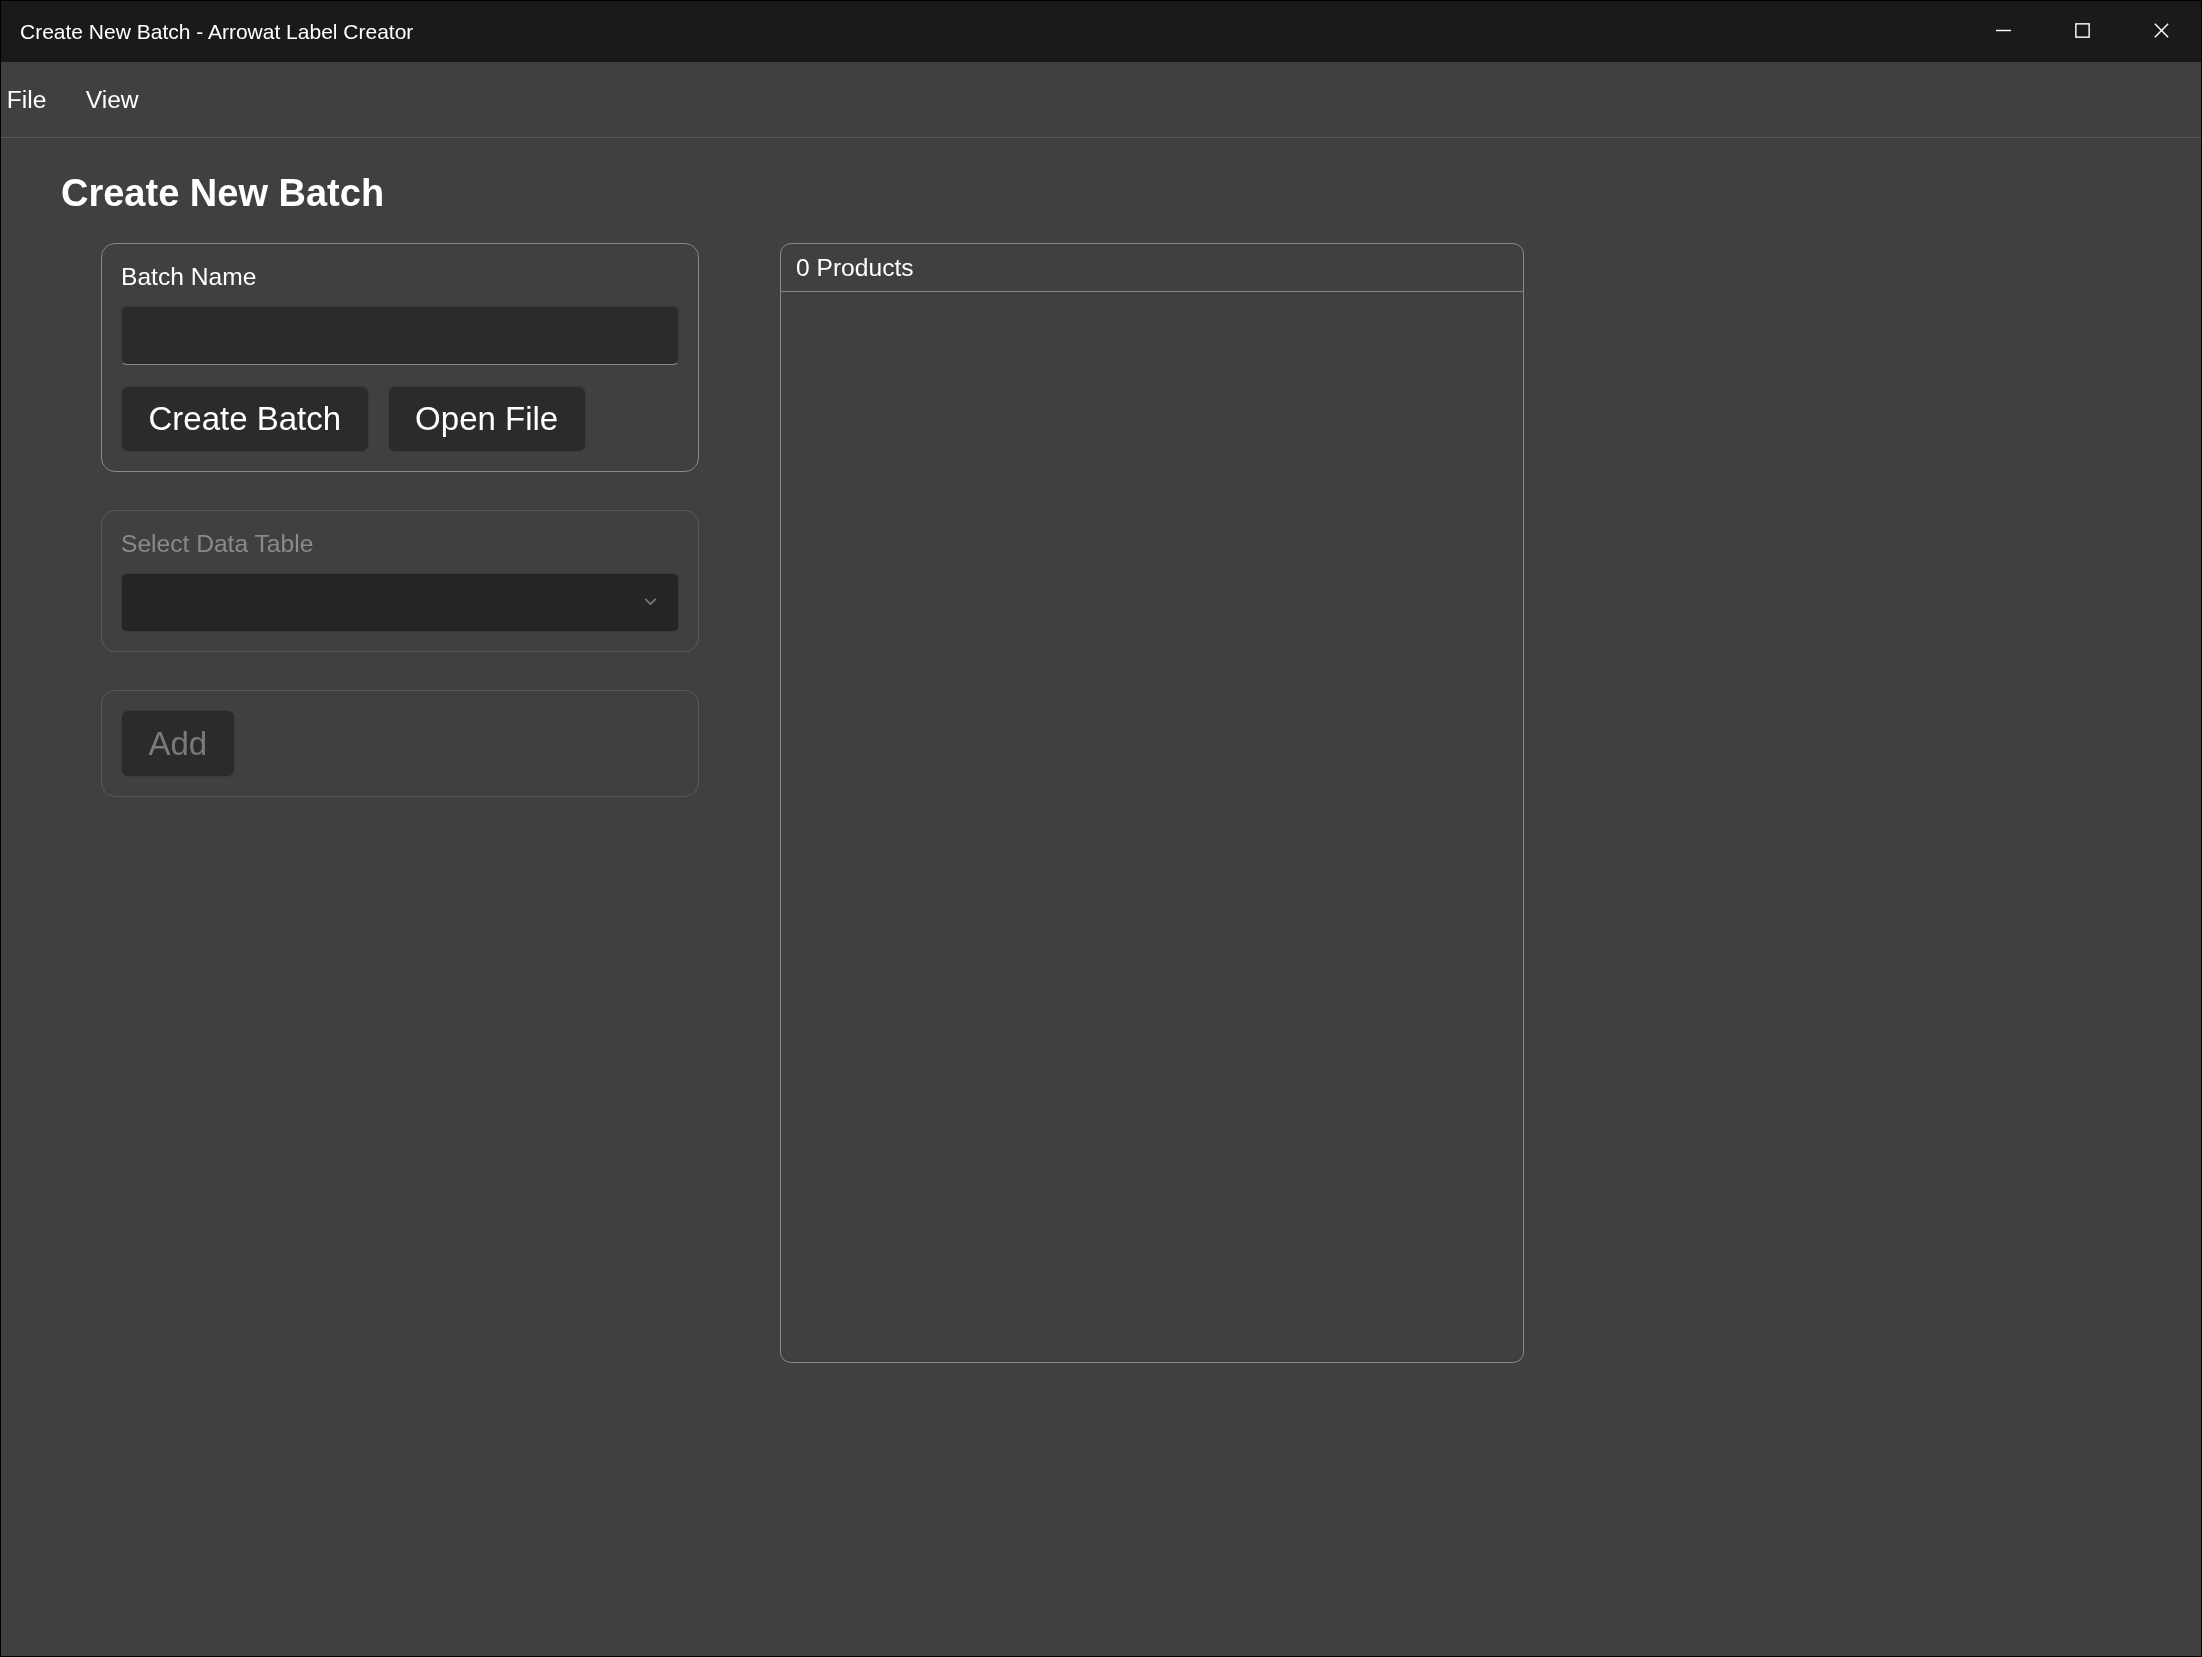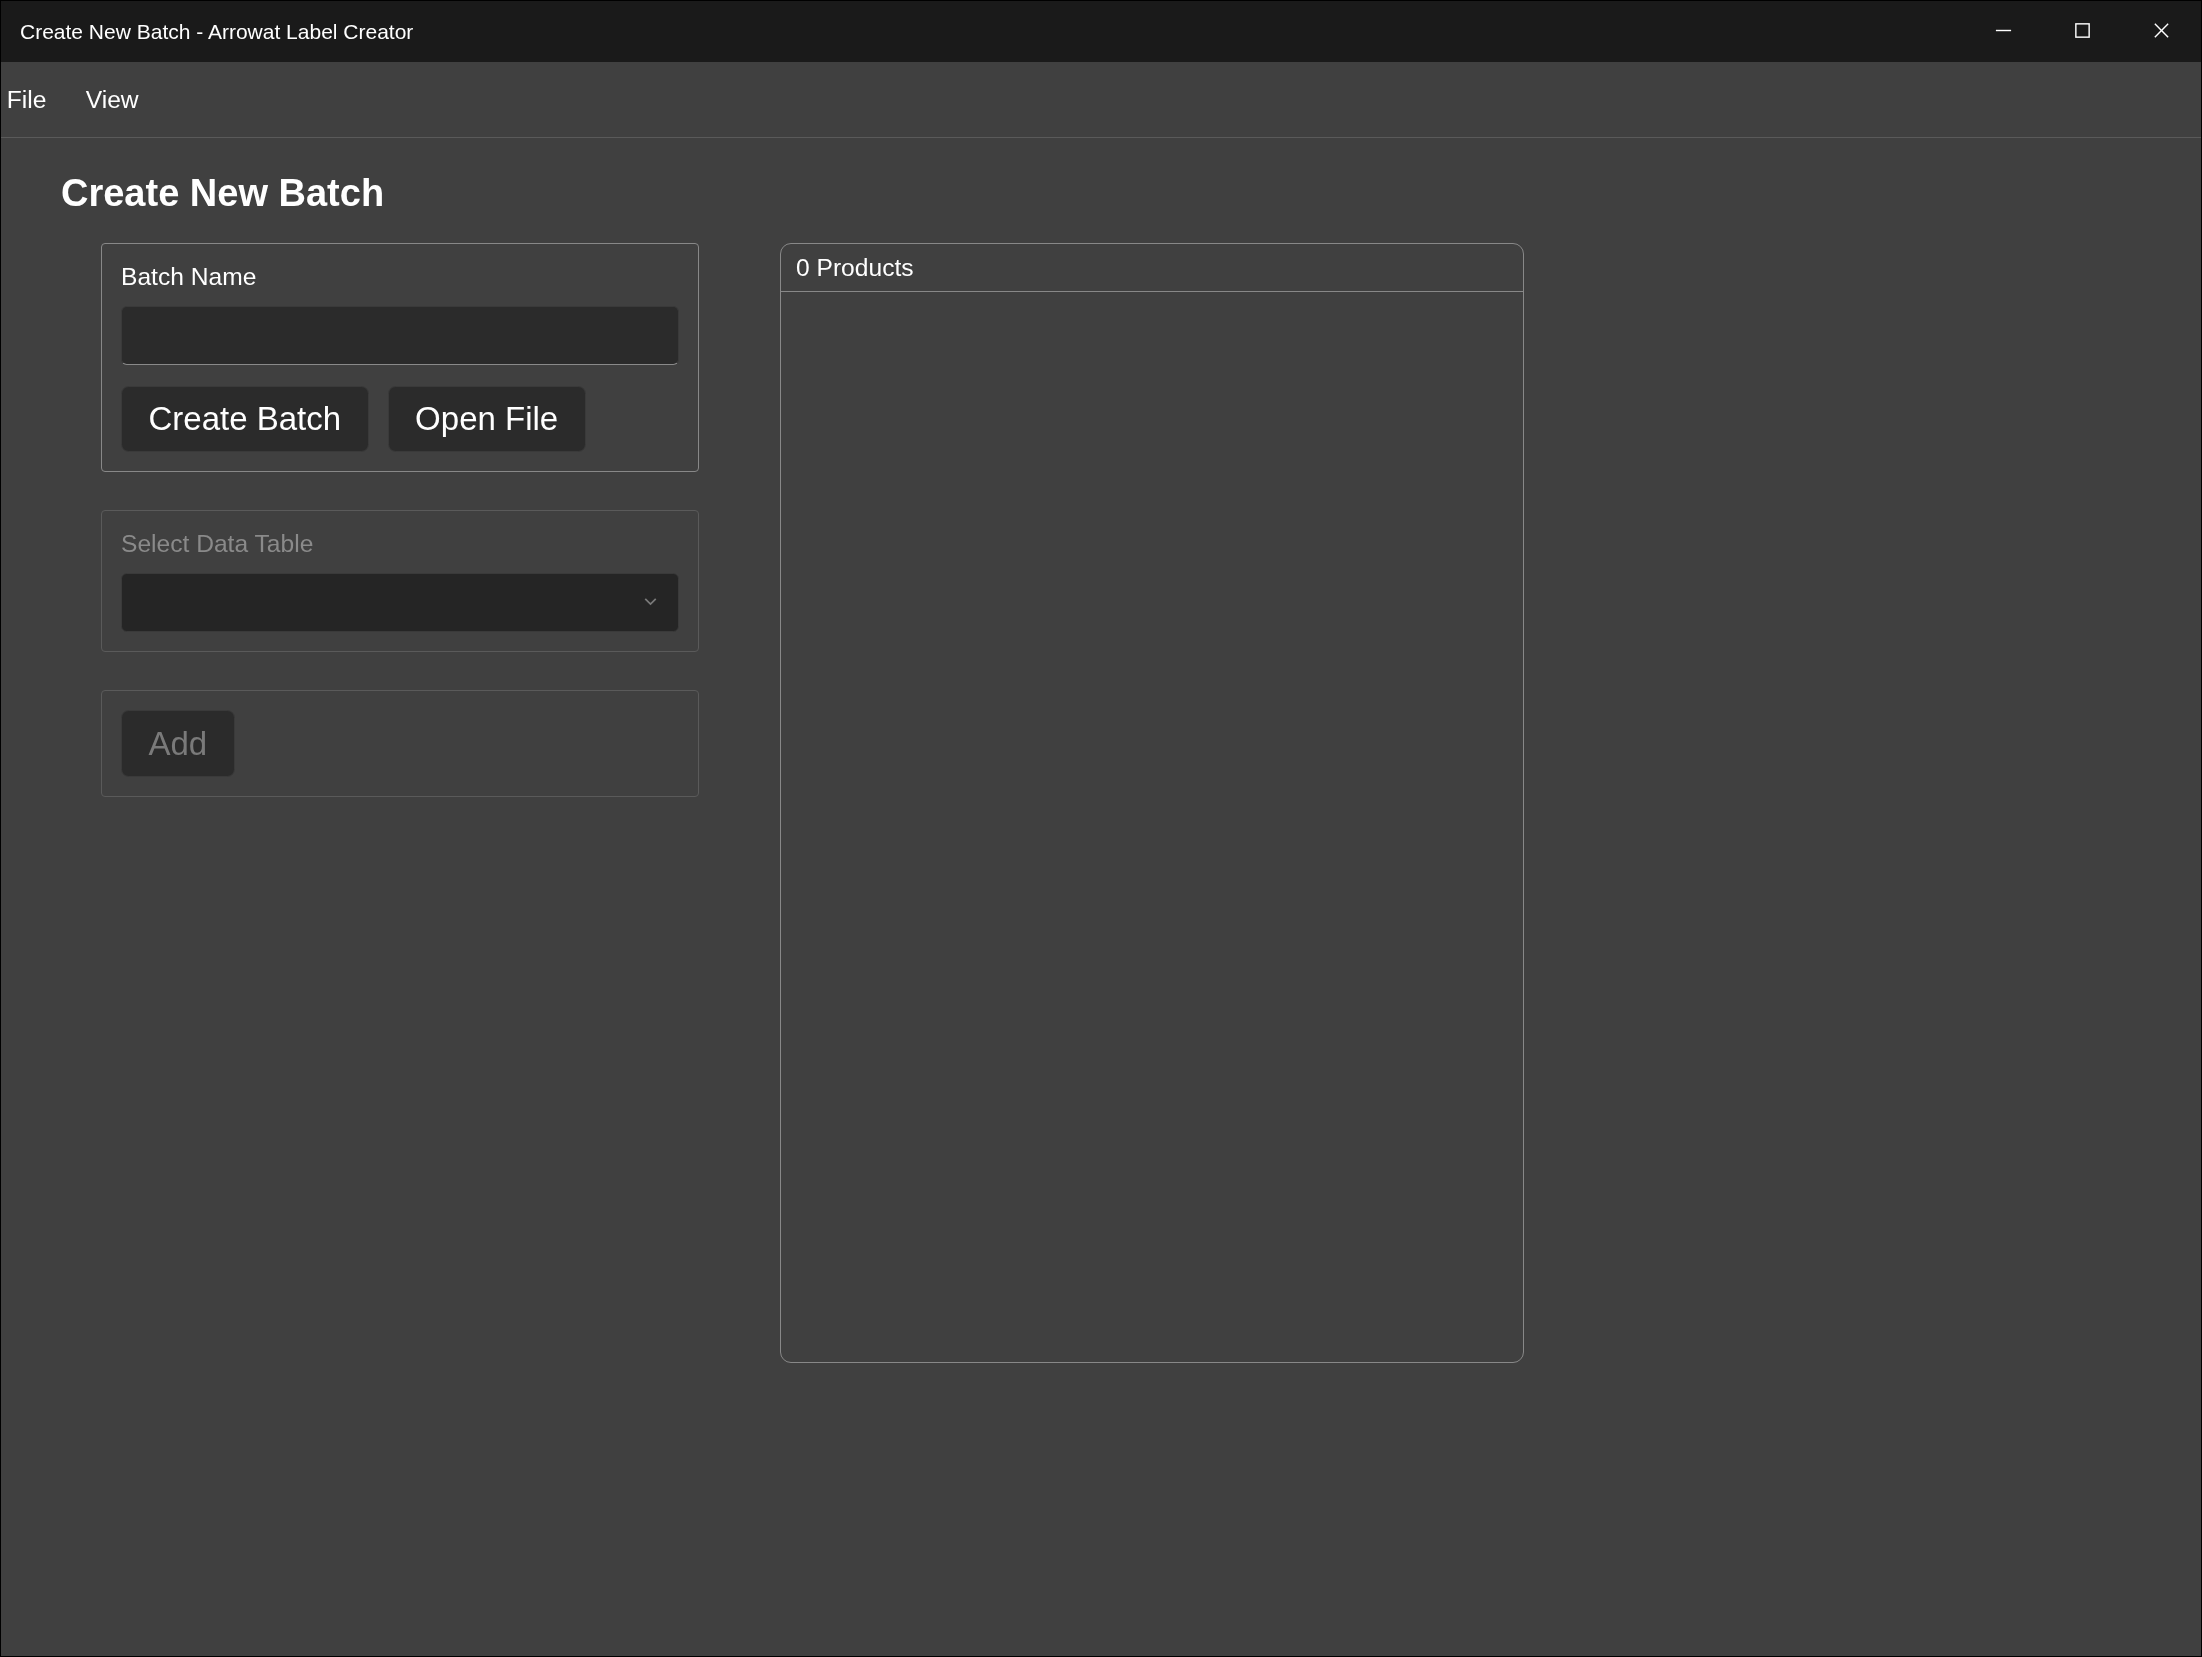--- a/index.html
+++ b/index.html
@@ -83,21 +83,21 @@
       padding-left: 40px;
     }
     .left-col {
       width: 598px;
       display: flex;
       flex-direction: column;
       gap: 38px;
     }
     .panel {
       border: 1.4px solid #888888;
-      border-radius: 4px;
+      border-radius: 14px;
       padding: 19px;
     }
     .panel.disabled {
       border: 1.4px solid #5a5a5a;
     }
     .panel-label {
       color: #ffffff;
       font-size: 24.6px;
       margin-bottom: 15px;
     }

